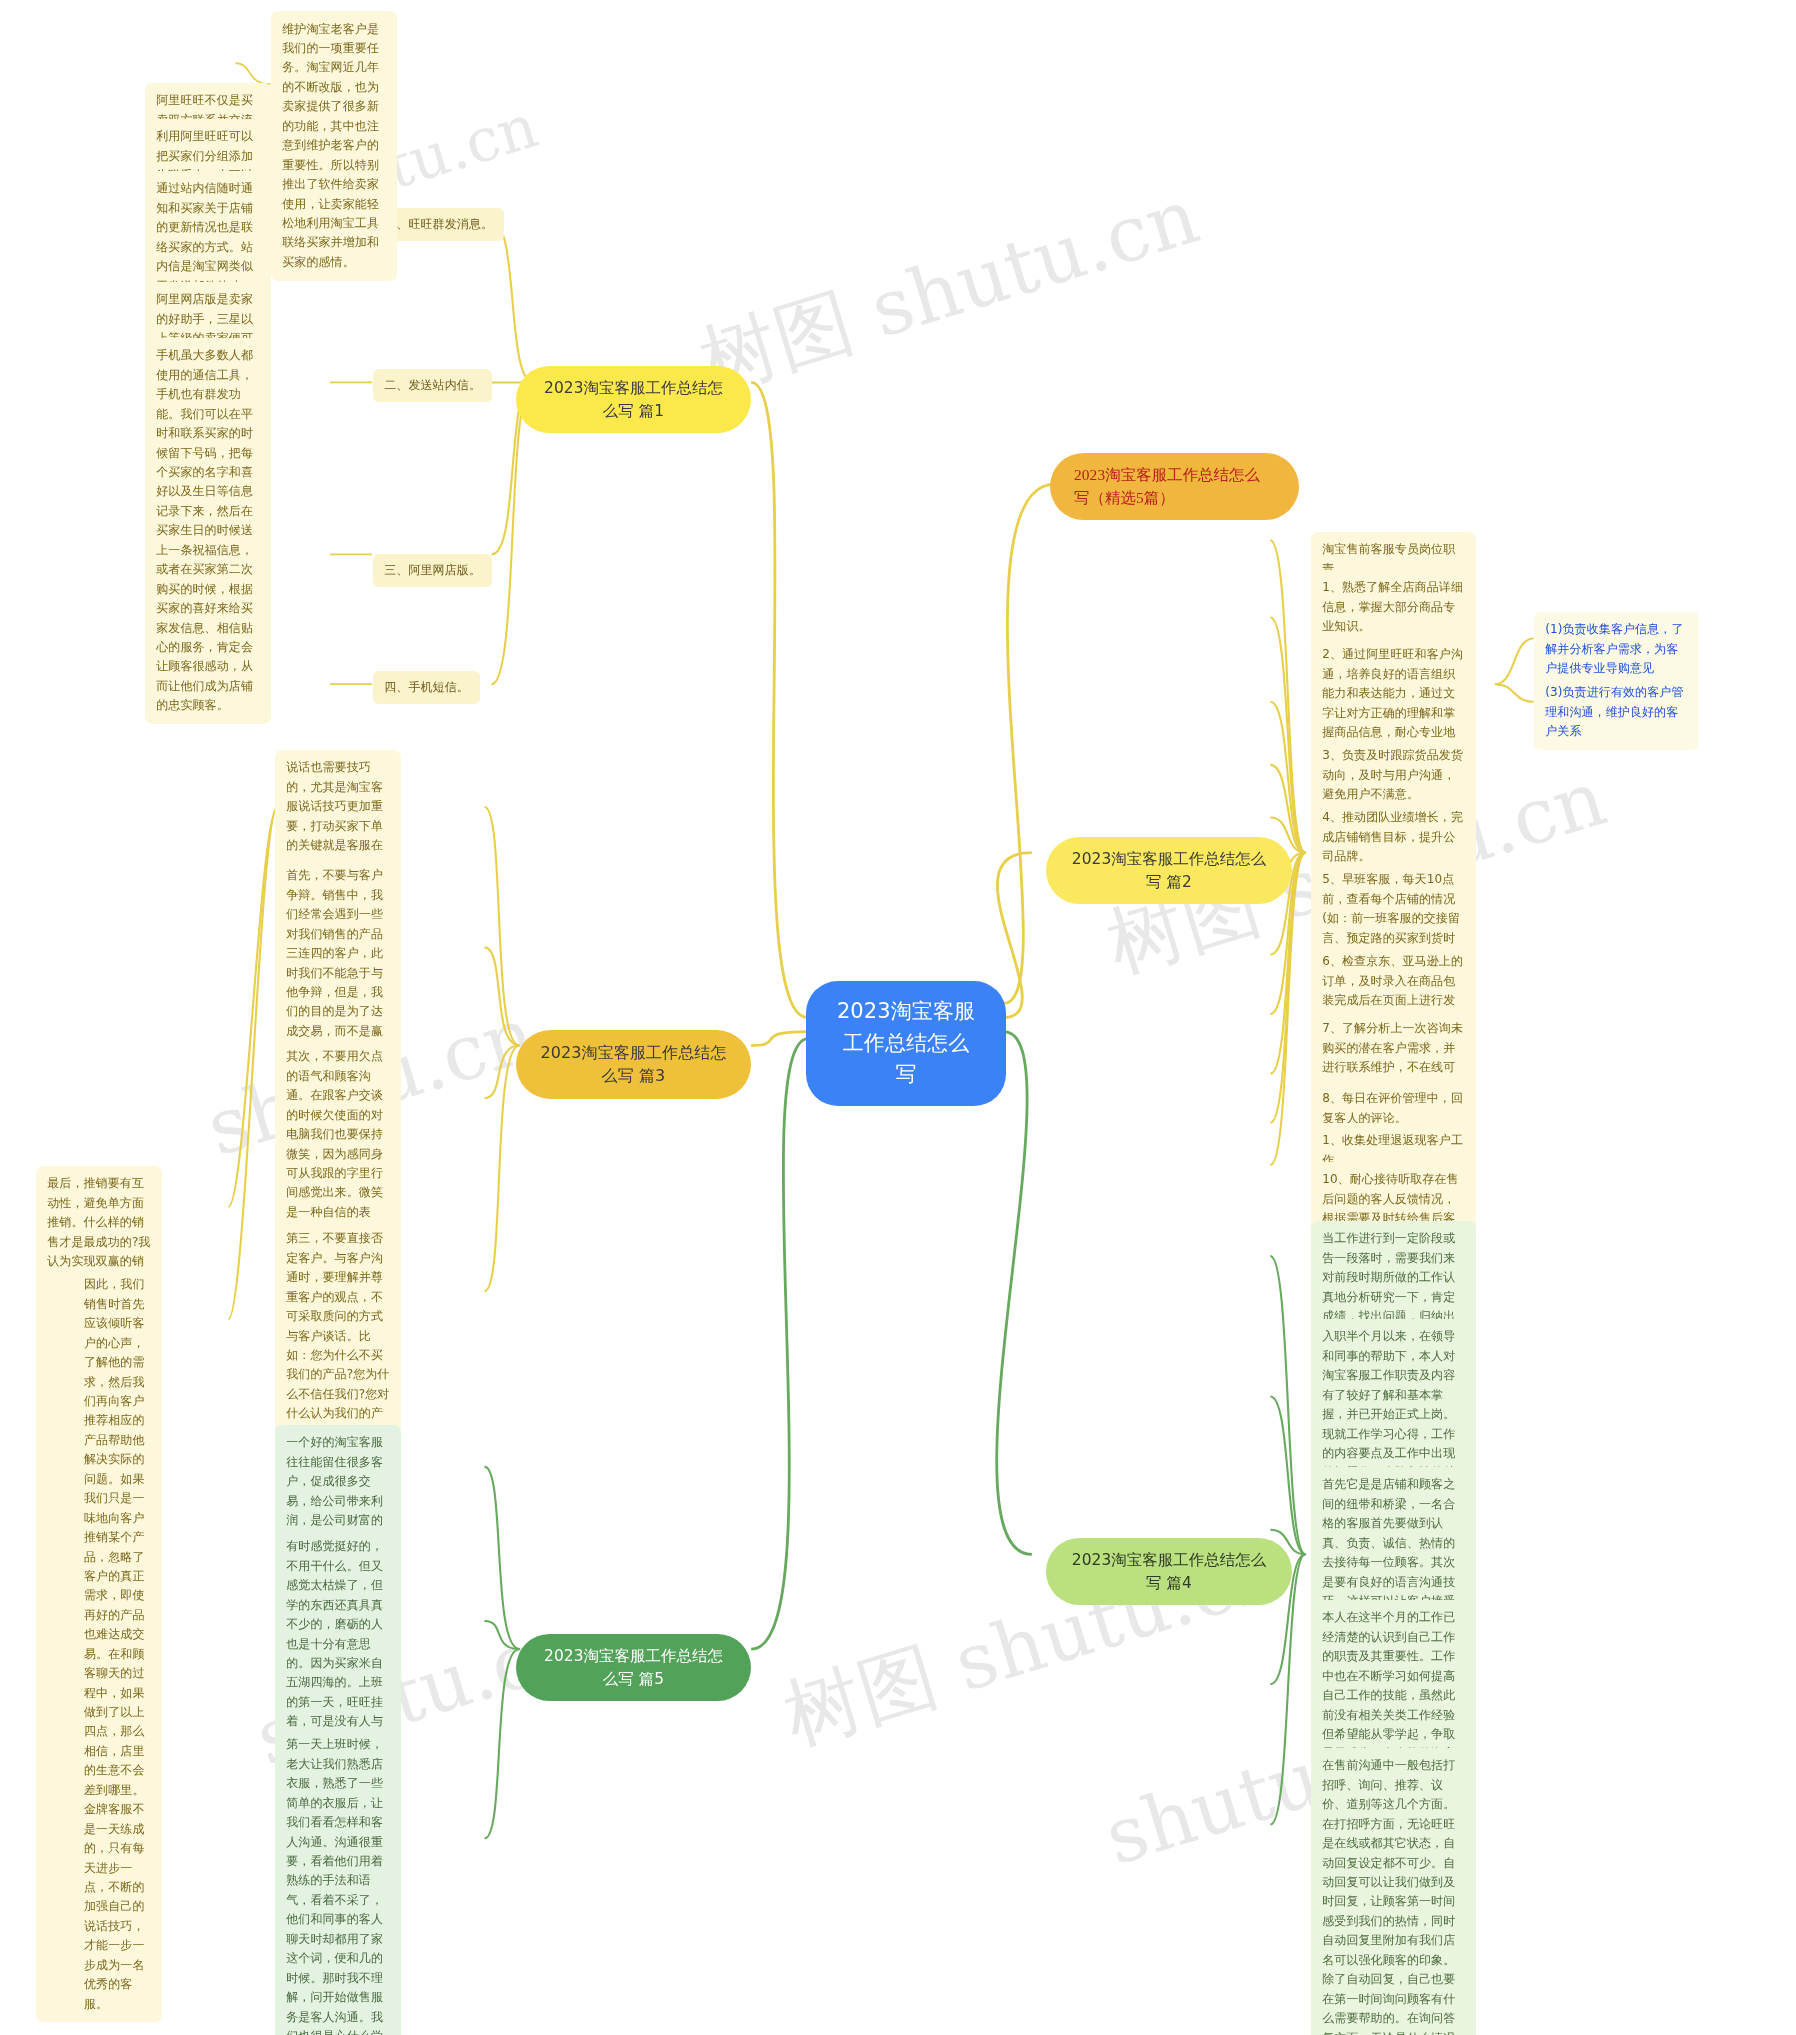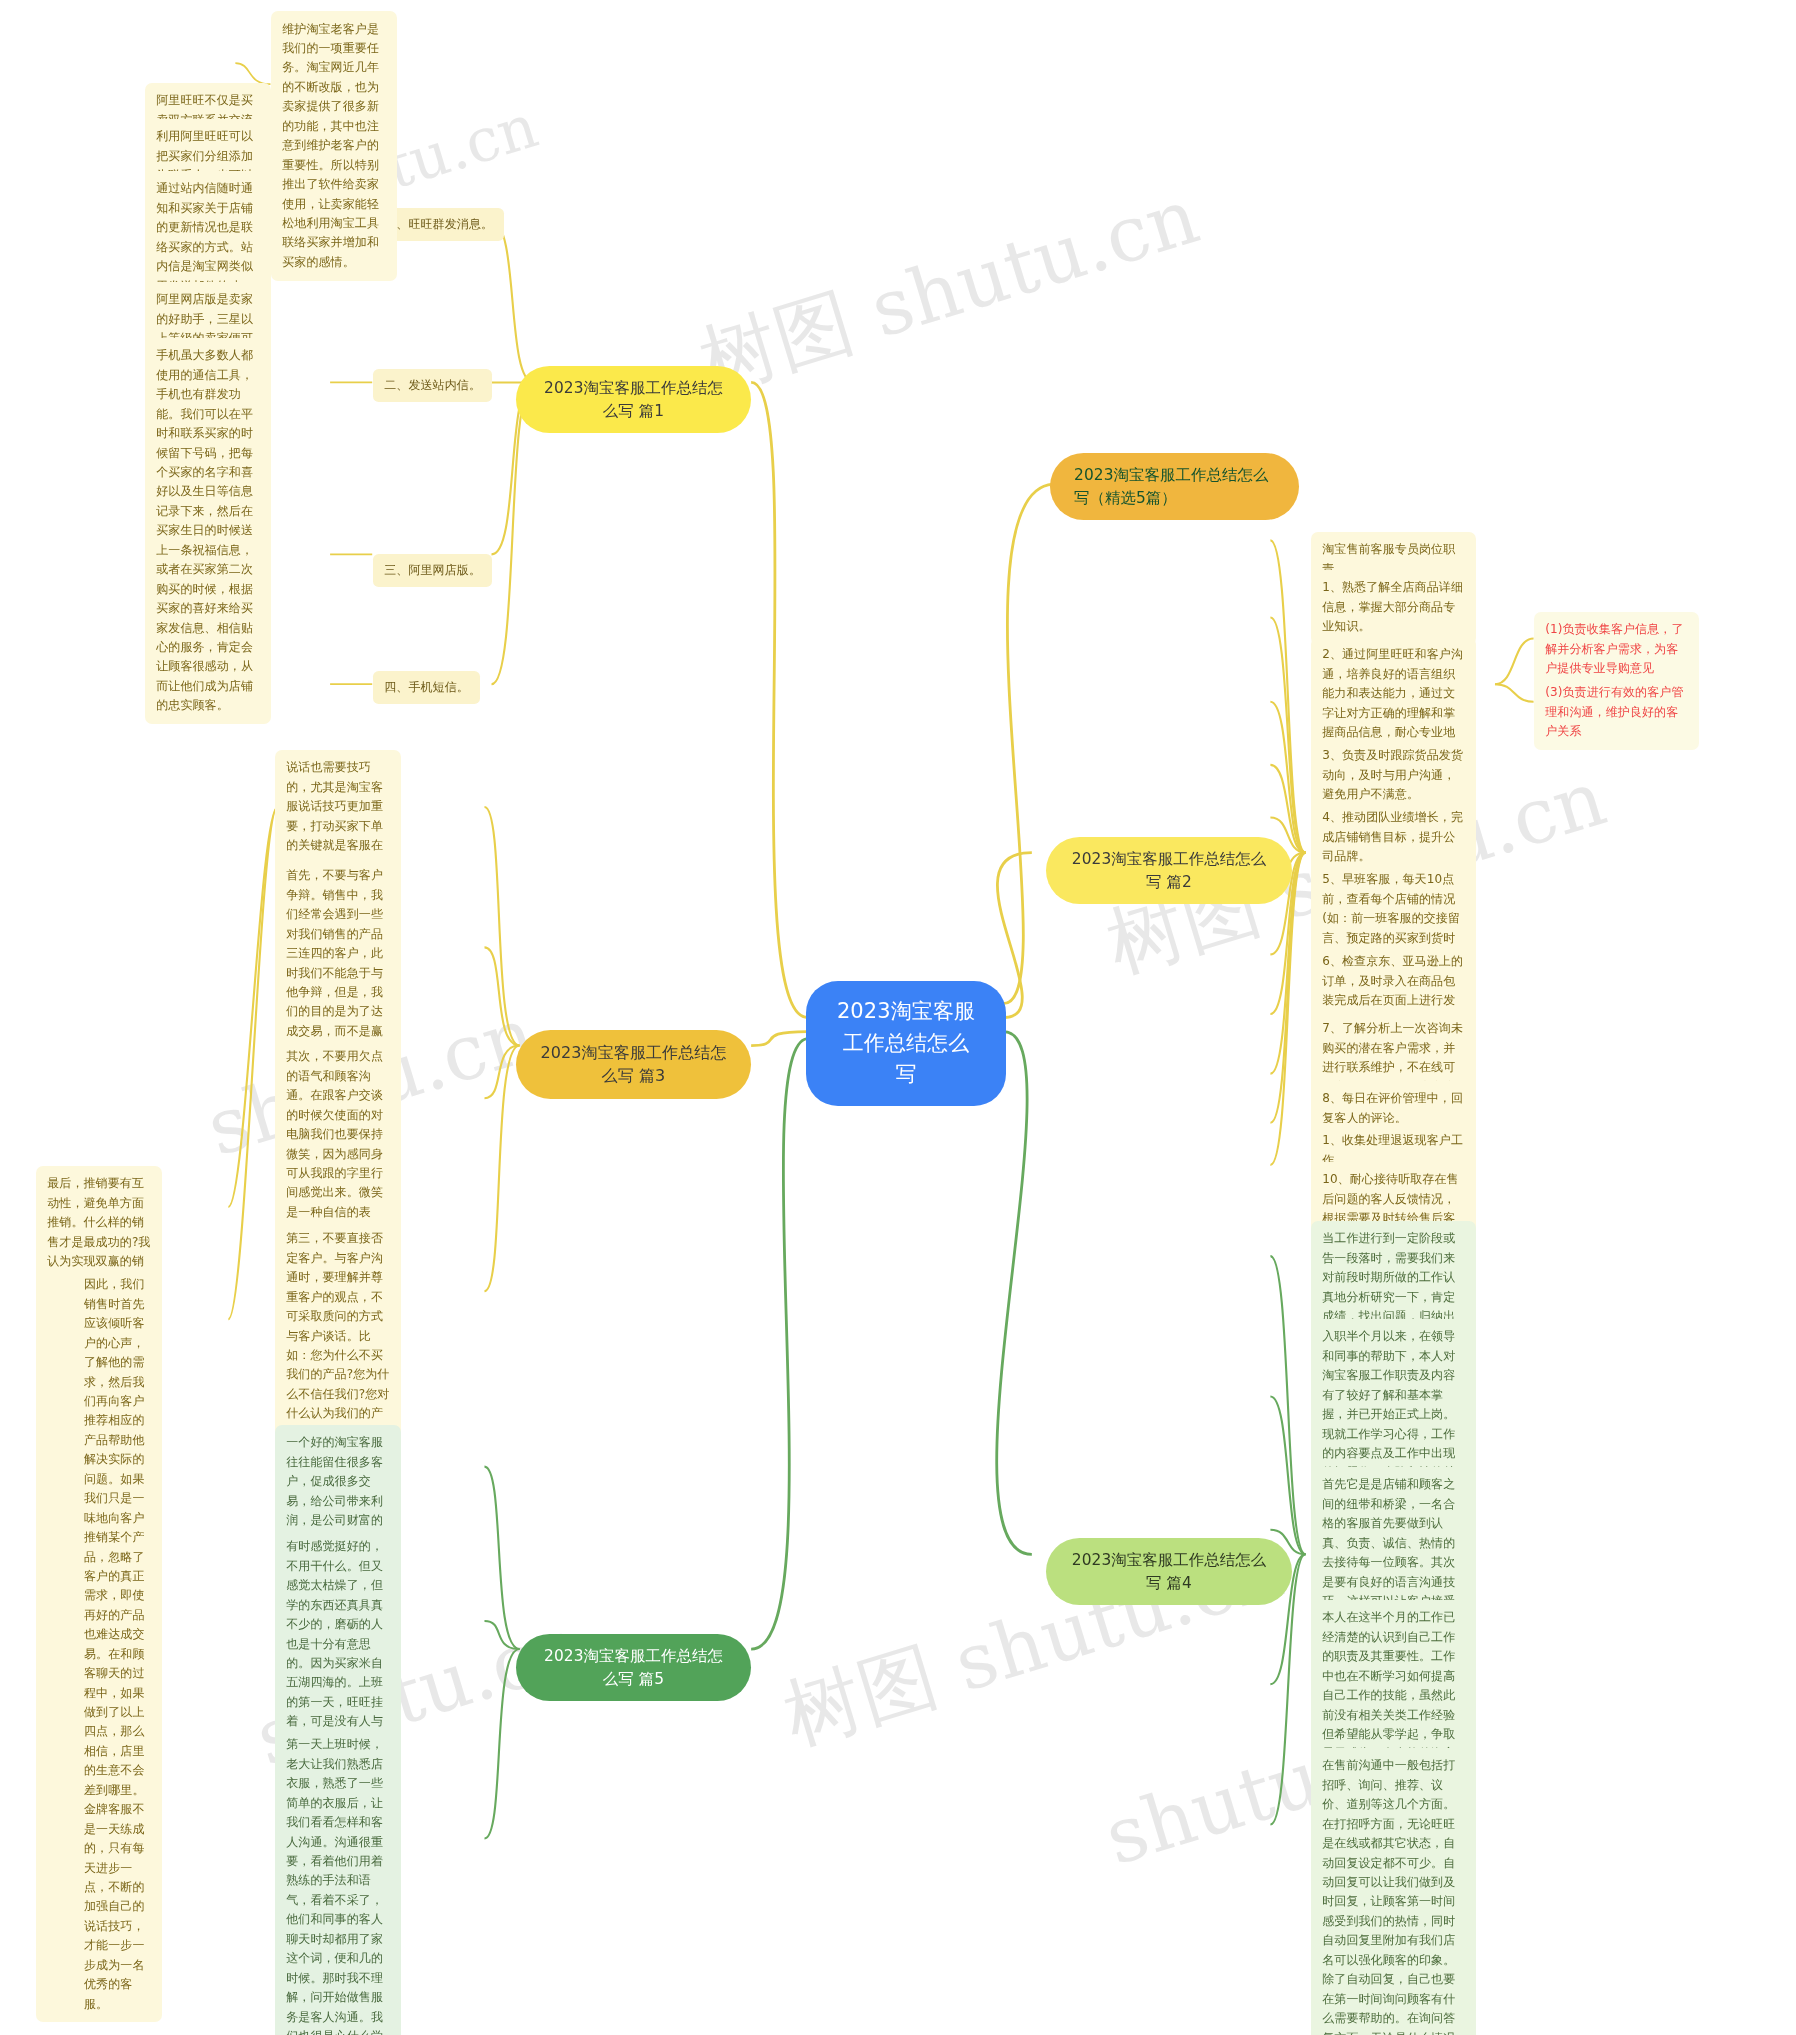--- a/index.html
+++ b/index.html
@@ -54,40 +54,40 @@
     background: #3b82f6;
     color: #ffffff;
     font-size: 21px;
     line-height: 1.5;
     border-radius: 32px;
     padding: 15.4px 28px;
     text-align: center;
   }
 
   
-  .pill-orange   { background: #F0B63E; color: #14532d; }
+  .pill-orange   { background: #F0B63E; color: #b91c1c; font-family: Liberation Serif, serif; }
   .pill-yellow   { background: #FBE94B; color: #3a3a3a; }
   .pill-yellow2  { background: #FAE85F; color: #3a3a3a; }
   .pill-gold     { background: #EFC13B; color: #3a3a3a; }
   .pill-green-l  { background: #BBE07F; color: #2f3a22; }
   .pill-green-m  { background: #52A359; color: #ffffff; }
 
   
   .sub-yellow {
     background: #FBF3CC;
     color: #6d5a18;
     border-radius: 5.6px;
     padding: 7px 11.2px;
     font-size: 12px;
     white-space: nowrap;
   }
 
   
   .leaf            { background: #FDF8DC; color: #7a6518; }
-  .leaf-pale       { background: #FCFAE4; color: #ef4444; }
+  .leaf-pale       { background: #FCFAE4; color: #1d4ed8; }
   .leaf-green      { background: #EAF5E0; color: #4b6b3a; }
   .leaf-mint       { background: #E4F2E2; color: #47683c; }
 
   .node, .sub-yellow { font-weight: 400; }
 </style>
 </head>
 <body>
 
 <div id="canvas">
 

